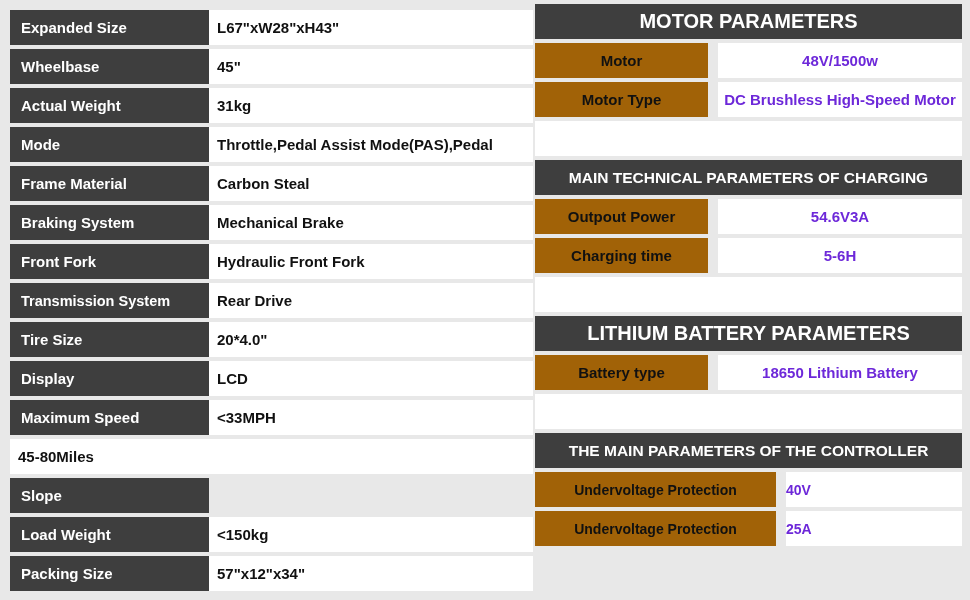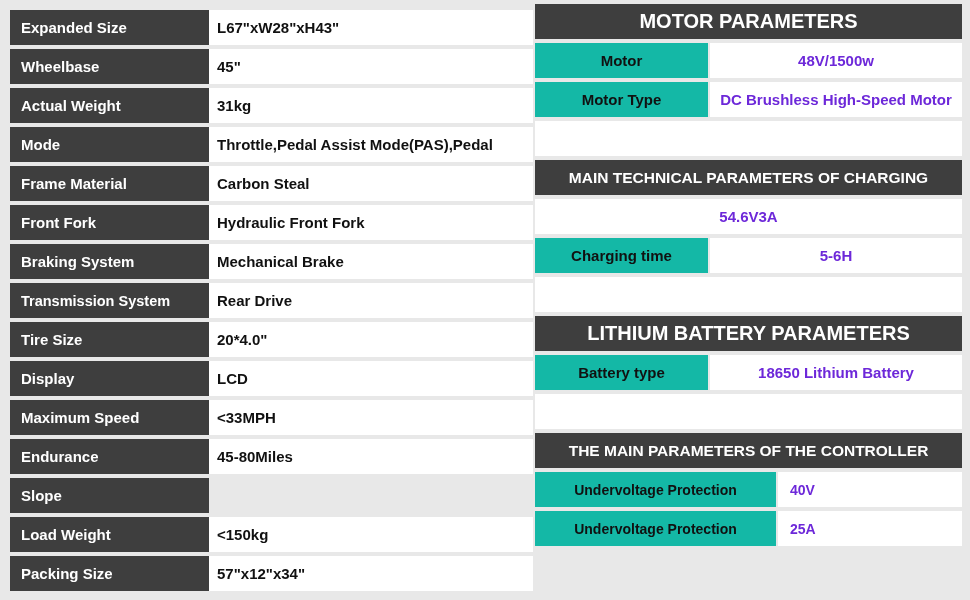--- a/index.html
+++ b/index.html
@@ -69,22 +69,22 @@
     font-weight: bold;
     display: flex;
     align-items: center;
     justify-content: center;
     white-space: nowrap;
   }
   .r-header.large { font-size: 20px; }
   .r-header.small { font-size: 15.5px; }
   .r-label {
     width: 173px;
-    margin-right: 2px;
-    background: #14b8a6;
+    margin-right: 10px;
+    background: #a16207;
     color: #111111;
     font-weight: bold;
     font-size: 15px;
     display: flex;
     align-items: center;
     justify-content: center;
     white-space: nowrap;
   }
   .r-value {
     flex: 1;
@@ -92,21 +92,21 @@
     color: #6d28d9;
     font-weight: bold;
     font-size: 15px;
     display: flex;
     align-items: center;
     justify-content: center;
     white-space: nowrap;
     overflow: hidden;
   }
   .row.ctrl .r-label { width: 241px; font-size: 14px; }
-  .row.ctrl .r-value { justify-content: flex-start; padding-left: 12px; font-size: 14px; }
+  .row.ctrl .r-value { justify-content: flex-start; font-size: 14px; }
   .row.spacer {
     background: #ffffff;
   }
 </style>
 </head>
 <body>
 
 <div class="canvas">
 
   <div class="left-table">
@@ -124,45 +124,44 @@
     </div>
     <div class="row">
       <div class="l-label">Mode</div>
       <div class="l-value">Throttle,Pedal Assist Mode(PAS),Pedal</div>
     </div>
     <div class="row">
       <div class="l-label">Frame Material</div>
       <div class="l-value">Carbon Steal</div>
     </div>
     <div class="row">
+      <div class="l-label">Braking System</div>
+      <div class="l-value">Mechanical Brake</div>
+    </div>
+    <div class="row">
       <div class="l-label">Front Fork</div>
       <div class="l-value">Hydraulic Front Fork</div>
     </div>
     <div class="row">
-      <div class="l-label">Braking System</div>
-      <div class="l-value">Mechanical Brake</div>
-    </div>
-    <div class="row">
       <div class="l-label">Transmission System</div>
       <div class="l-value">Rear Drive</div>
     </div>
     <div class="row">
       <div class="l-label">Tire Size</div>
       <div class="l-value">20*4.0"</div>
     </div>
     <div class="row">
       <div class="l-label">Display</div>
       <div class="l-value">LCD</div>
     </div>
     <div class="row">
       <div class="l-label">Maximum Speed</div>
       <div class="l-value">&lt;33MPH</div>
     </div>
     <div class="row">
-      <div class="l-label">Endurance</div>
       <div class="l-value">45-80Miles</div>
     </div>
     <div class="row">
       <div class="l-label">Slope</div>
     </div>
     <div class="row">
       <div class="l-label">Load Weight</div>
       <div class="l-value">&lt;150kg</div>
     </div>
     <div class="row">
@@ -179,20 +178,21 @@
       <div class="r-value">48V/1500w</div>
     </div>
     <div class="row">
       <div class="r-label">Motor Type</div>
       <div class="r-value">DC Brushless High-Speed Motor</div>
     </div>
     <div class="row spacer"></div>
 
     <div class="r-header small">MAIN TECHNICAL PARAMETERS OF CHARGING</div>
     <div class="row">
+      <div class="r-label">Outpout Power</div>
       <div class="r-value">54.6V3A</div>
     </div>
     <div class="row">
       <div class="r-label">Charging time</div>
       <div class="r-value">5-6H</div>
     </div>
     <div class="row spacer"></div>
 
     <div class="r-header large">LITHIUM BATTERY PARAMETERS</div>
     <div class="row">

